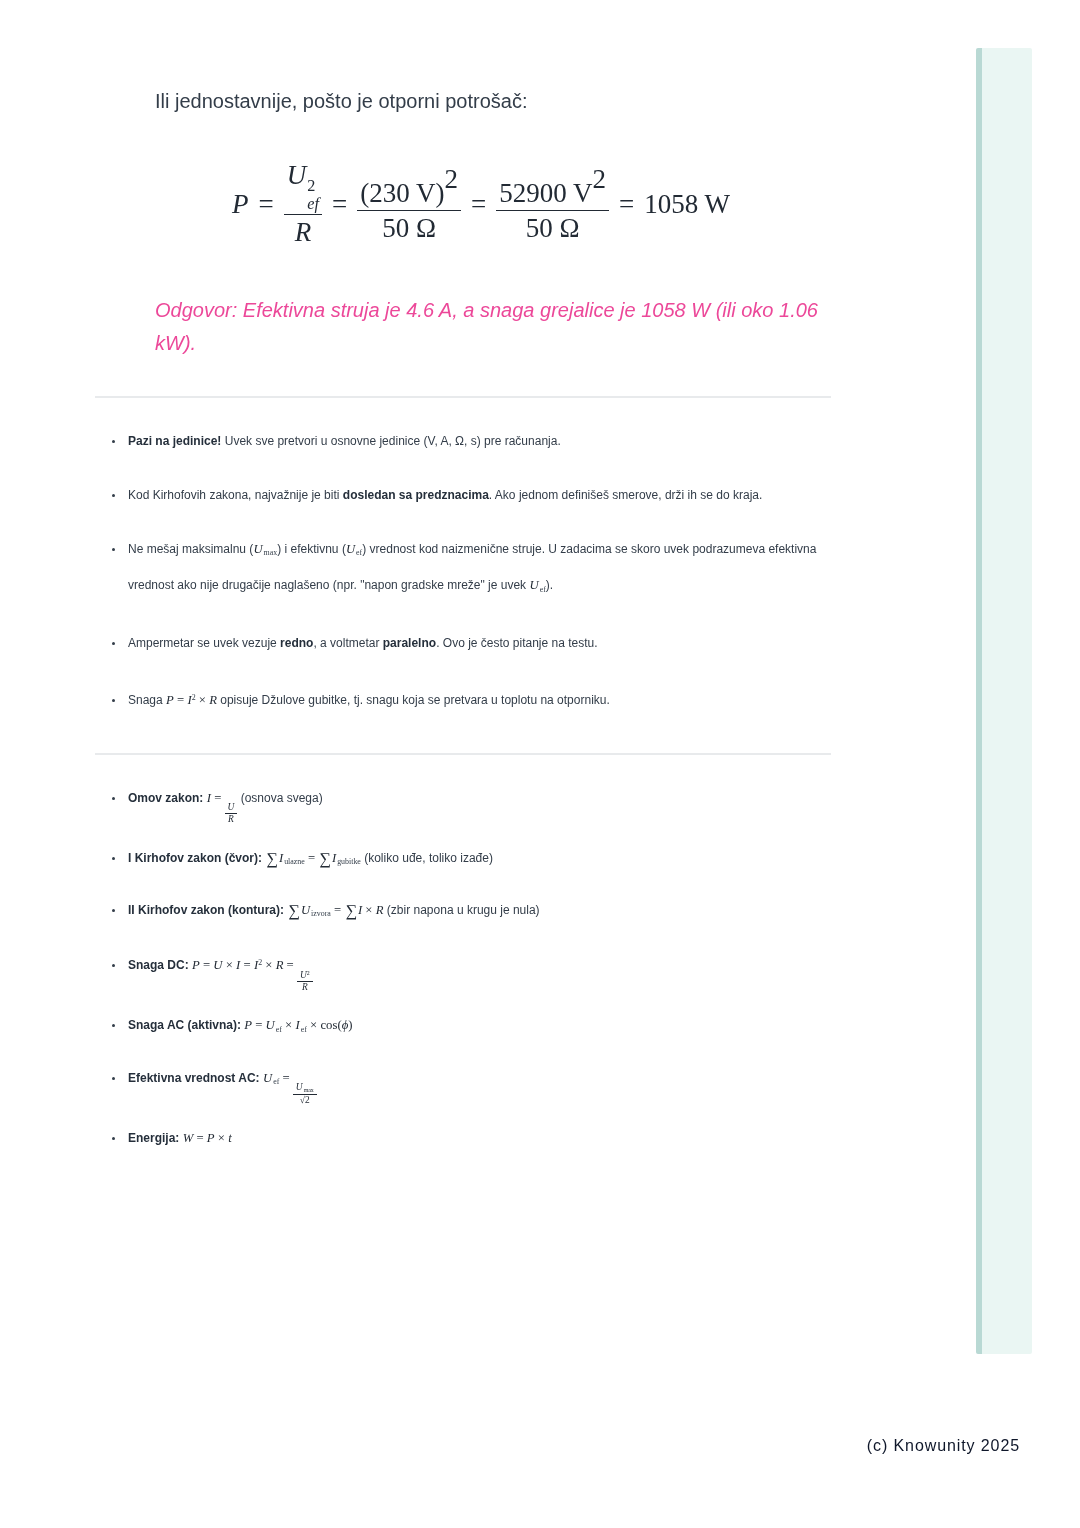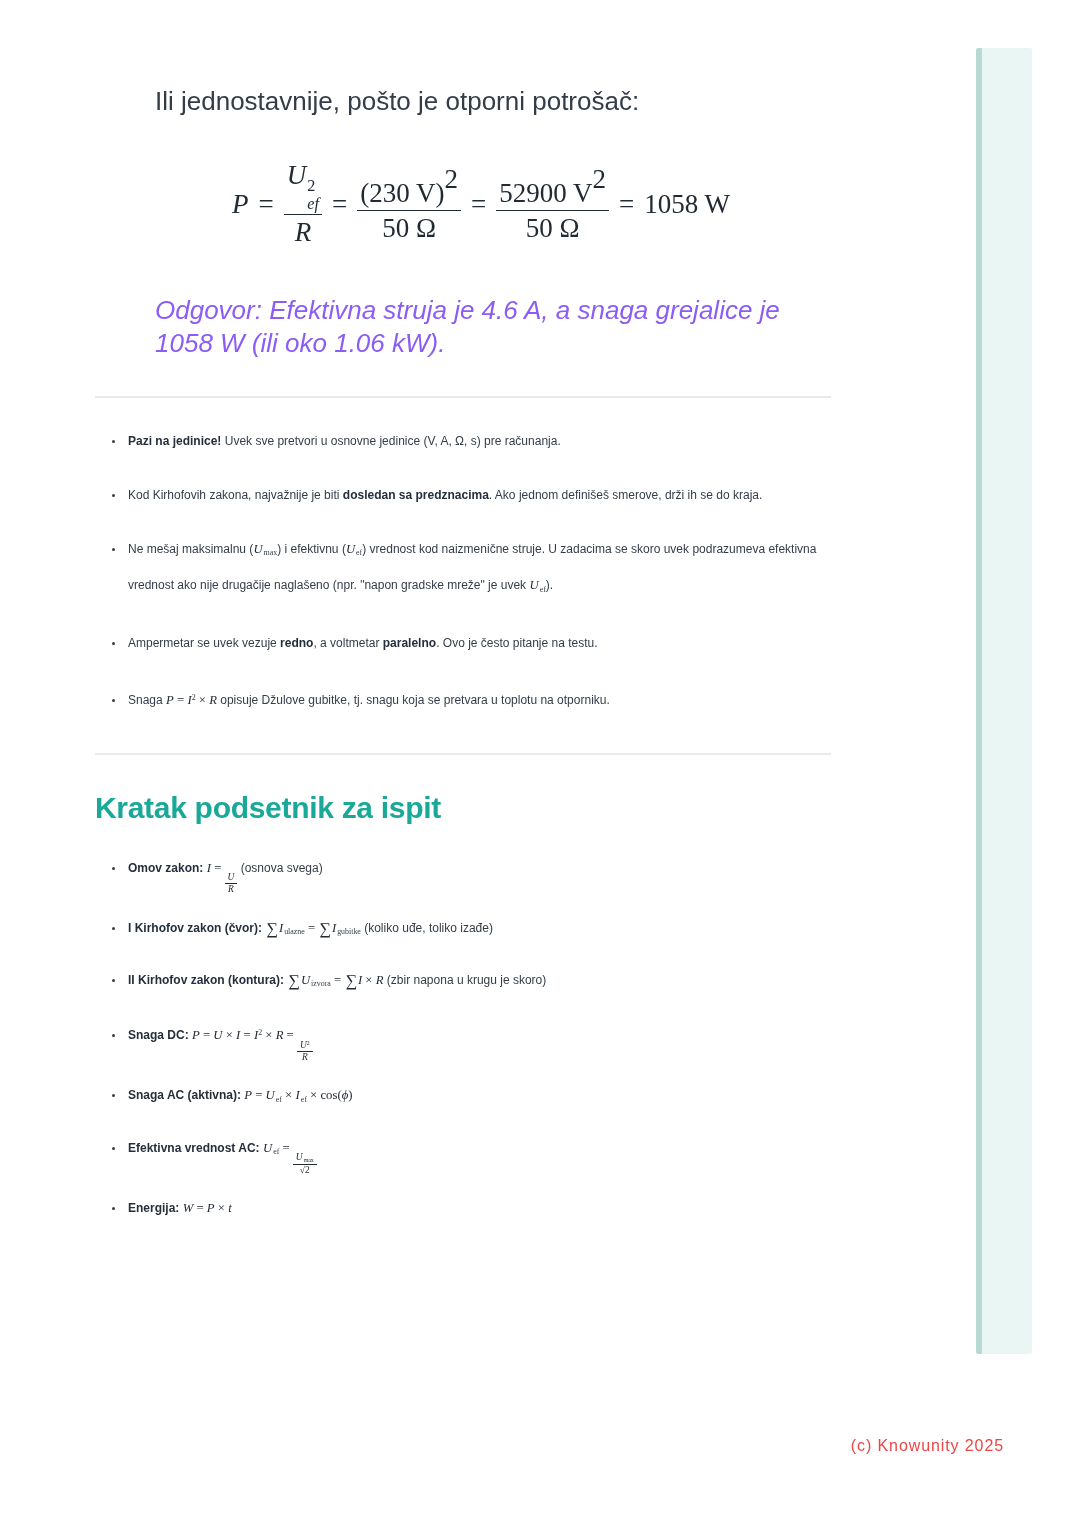--- a/index.html
+++ b/index.html
@@ -7,23 +7,23 @@
     width:1080px;height:1528px;position:relative;overflow:hidden;
     background:#ffffff;color:#333d49;
     font-family:"Liberation Sans",sans-serif;
   }
   .accent-bar{
     position:absolute;top:48px;left:976px;width:56px;height:1306px;
     background:#eaf6f3;border-left:6px solid #b9d9d4;box-sizing:border-box;
     border-radius:2px;
   }
   .content{position:absolute;left:95px;top:0;width:736px;}
-  .para{font-size:26px;line-height:33px;}
+  .para{font-size:20px;line-height:33px;}
   .lead{margin:85px 0 0 60px;}
-  .answer{margin:44px 0 0 60px;font-style:italic;color:#8b5cf6;}
+  .answer{margin:44px 0 0 60px;font-style:italic;color:#ec4899;}
   .divider{border:none;border-top:2px solid #e8eaec;margin:36px 0 0 0;width:736px;}
   .section-title{
     margin:36px 0 0 0;font-size:30px;line-height:34px;font-weight:700;
     color:#1aa998;letter-spacing:-0.3px;
   }
   ul.bullets{margin:27px 0 0 0;padding:0 0 0 30px;}
   ul.bullets li{
     font-size:12px;line-height:33px;margin-bottom:21px;padding-left:3px;
   }
   ul.bullets li::marker{color:#333d49;font-size:0.85em;}
@@ -55,22 +55,22 @@
   .formula .seg-m,.formula .seg-mr{font-size:1em;}
   .formula .frac{line-height:1.3;}
   .supsub{
     display:inline-flex;flex-direction:column;align-items:flex-start;
     font-size:0.6em;line-height:1.1;vertical-align:-0.45em;margin-left:1px;
     font-family:"Liberation Serif",serif;
   }
   .ss-sup{font-style:normal;}
   .ss-sub{font-style:italic;}
   .footer{
-    position:absolute;top:1437px;right:76px;
-    font-size:16px;letter-spacing:0.9px;color:#ef4444;
+    position:absolute;top:1437px;right:60px;
+    font-size:16px;letter-spacing:0.9px;color:#0f172a;
   }
 </style>
 </head>
 <body>
 
 <div class="accent-bar"></div>
 
 <div class="content">
 
   <p class="para lead">Ili jednostavnije, pošto je otporni potrošač:</p>
@@ -107,29 +107,28 @@
   <ul class="bullets notes">
       <li><span class="seg-b">Pazi na jedinice!</span><span> Uvek sve pretvori u osnovne jedinice (V, A, Ω, s) pre računanja.</span></li>
       <li><span>Kod Kirhofovih zakona, najvažnije je biti </span><span class="seg-b">dosledan sa predznacima</span><span>. Ako jednom definišeš smerove, drži ih se do kraja.</span></li>
       <li><span>Ne mešaj maksimalnu (</span><span><span class="seg-m">U</span><span class="seg-sub">max</span></span><span>) i efektivnu (</span><span><span class="seg-m">U</span><span class="seg-sub">ef</span></span><span>) vrednost kod naizmenične struje. U zadacima se skoro uvek podrazumeva efektivna vrednost ako nije drugačije naglašeno (npr. "napon gradske mreže" je uvek </span><span><span class="seg-m">U</span><span class="seg-sub">ef</span></span><span>).</span></li>
       <li><span>Ampermetar se uvek vezuje </span><span class="seg-b">redno</span><span>, a voltmetar </span><span class="seg-b">paralelno</span><span>. Ovo je često pitanje na testu.</span></li>
       <li><span>Snaga </span><span class="seg-m">P</span><span class="seg-mr"> = </span><span><span class="seg-m">I</span><span class="seg-sup">2</span></span><span class="seg-mr"> × </span><span class="seg-m">R</span><span> opisuje Džulove gubitke, tj. snagu koja se pretvara u toplotu na otporniku.</span></li>
     </ul>
 
   <hr class="divider">
 
-  <h2 class="section-title">Kratak podsetnik za ispit</h2>
 
   <ul class="bullets reminders">
       <li><span class="seg-b">Omov zakon:</span><span> </span><span class="seg-m">I</span><span class="seg-mr"> = </span><span class="frac frac-s">
           <span class="fnum"><span class="seg-m">U</span></span>
           <span class="fden"><span class="seg-m">R</span></span>
         </span><span> (osnova svega)</span></li>
       <li><span class="seg-b">I Kirhofov zakon (čvor):</span><span> </span><span class="seg-mr seg-sum">∑</span><span><span class="seg-m">I</span><span class="seg-sub">ulazne</span></span><span class="seg-mr"> = </span><span class="seg-mr seg-sum">∑</span><span><span class="seg-m">I</span><span class="seg-sub">gubitke</span></span><span> (koliko uđe, toliko izađe)</span></li>
-      <li><span class="seg-b">II Kirhofov zakon (kontura):</span><span> </span><span class="seg-mr seg-sum">∑</span><span><span class="seg-m">U</span><span class="seg-sub">izvora</span></span><span class="seg-mr"> = </span><span class="seg-mr seg-sum">∑</span><span class="seg-m">I</span><span class="seg-mr"> × </span><span class="seg-m">R</span><span> (zbir napona u krugu je skoro)</span></li>
+      <li><span class="seg-b">II Kirhofov zakon (kontura):</span><span> </span><span class="seg-mr seg-sum">∑</span><span><span class="seg-m">U</span><span class="seg-sub">izvora</span></span><span class="seg-mr"> = </span><span class="seg-mr seg-sum">∑</span><span class="seg-m">I</span><span class="seg-mr"> × </span><span class="seg-m">R</span><span> (zbir napona u krugu je nula)</span></li>
       <li><span class="seg-b">Snaga DC:</span><span> </span><span class="seg-m">P</span><span class="seg-mr"> = </span><span class="seg-m">U</span><span class="seg-mr"> × </span><span class="seg-m">I</span><span class="seg-mr"> = </span><span><span class="seg-m">I</span><span class="seg-sup">2</span></span><span class="seg-mr"> × </span><span class="seg-m">R</span><span class="seg-mr"> = </span><span class="frac frac-s">
           <span class="fnum"><span><span class="seg-m">U</span><span class="seg-sup">2</span></span></span>
           <span class="fden"><span class="seg-m">R</span></span>
         </span></li>
       <li><span class="seg-b">Snaga AC (aktivna):</span><span> </span><span class="seg-m">P</span><span class="seg-mr"> = </span><span><span class="seg-m">U</span><span class="seg-sub">ef</span></span><span class="seg-mr"> × </span><span><span class="seg-m">I</span><span class="seg-sub">ef</span></span><span class="seg-mr"> × cos(</span><span class="seg-m">ϕ</span><span class="seg-mr">)</span></li>
       <li><span class="seg-b">Efektivna vrednost AC:</span><span> </span><span><span class="seg-m">U</span><span class="seg-sub">ef</span></span><span class="seg-mr"> = </span><span class="frac frac-s">
           <span class="fnum"><span><span class="seg-m">U</span><span class="seg-sub">max</span></span></span>
           <span class="fden"><span class="seg-mr">√2</span></span>
         </span></li>
       <li><span class="seg-b">Energija:</span><span> </span><span class="seg-m">W</span><span class="seg-mr"> = </span><span class="seg-m">P</span><span class="seg-mr"> × </span><span class="seg-m">t</span></li>

